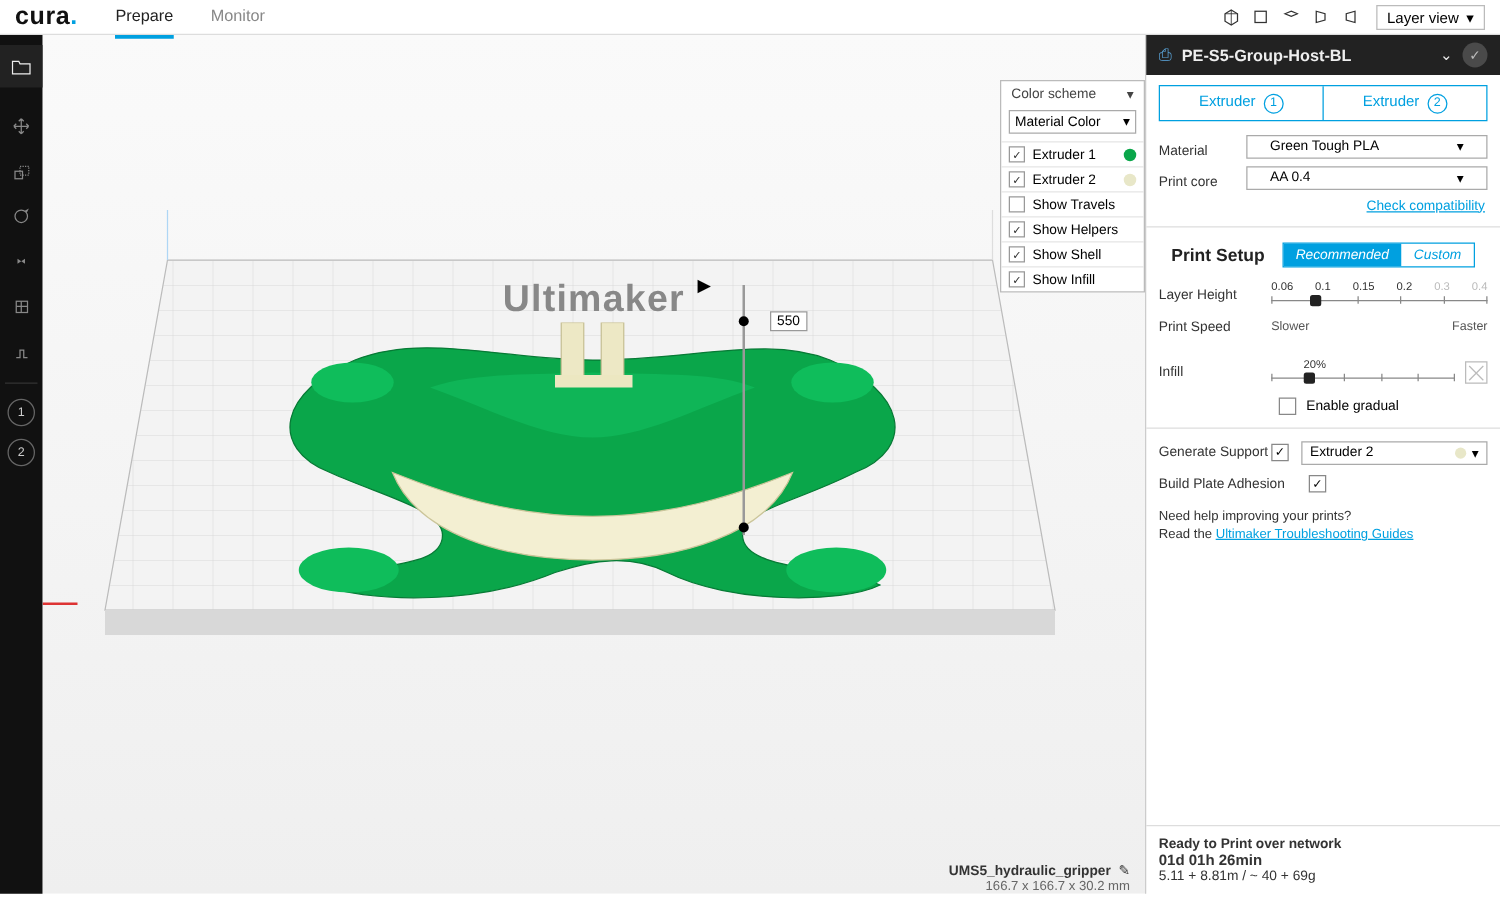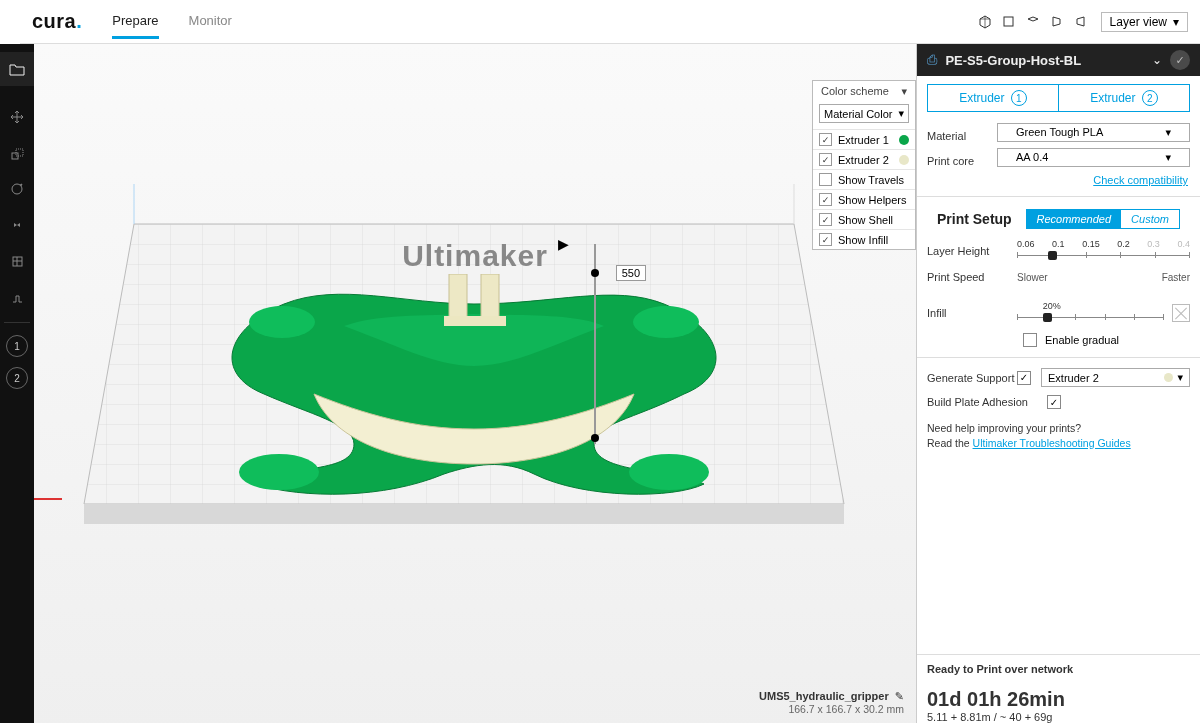--- a/index.html
+++ b/index.html
@@ -1,36 +1,36 @@
 <!DOCTYPE html>
 <html><head>
 <meta charset="utf-8">
 <style>
 * { margin:0; padding:0; box-sizing:border-box; font-family:-apple-system,BlinkMacSystemFont,"Segoe UI",Arial,sans-serif; }
 body { width:1200px; height:723px; overflow:hidden; background:#fff; position:relative; }
-.top-bar { height:44px; display:flex; align-items:center; border-bottom:1px solid #ddd; padding:0 12px; position:relative; z-index:5; background:#fff;margin-left:20px;}
+.top-bar { height:28px; display:flex; align-items:center; border-bottom:1px solid #ddd; padding:0 12px; position:relative; z-index:5; background:#fff;}
 .logo { font-size:20px; font-weight:700; letter-spacing:0.5px; color:#111; }
 .logo-dot { color:#00a0e0; }
 .tabs { display:flex; margin-left:30px; gap:30px; }
 .tab { font-size:13px; color:#888; padding:8px 0; cursor:pointer; }
 .tab.active { color:#222; border-bottom:3px solid #00a0e0; font-weight:500;}
 .top-right { margin-left:auto; display:flex; align-items:center; gap:4px;}
 .icon-btn { width:20px; height:20px; display:flex; align-items:center; justify-content:center; cursor:pointer; color:#444;}
 .view-select { display:flex; align-items:center; border:1px solid #bbb; padding:2px 8px; font-size:12px; gap:6px; cursor:pointer; margin-left:6px; background:#fff;}
 .main { display:flex; height:calc(100% - 36px); position:relative;}
 .left-tools { width:34px; background:#111; display:flex; flex-direction:column; padding-top:8px; gap:2px; z-index:3;}
 .tool { width:34px; height:34px; display:flex; align-items:center; justify-content:center; color:#aaa; cursor:pointer; font-size:13px;}
 .tool.first { background:#222; color:#fff;}
 .ext-badge { width:22px; height:22px; border-radius:50%; border:1px solid #666; color:#ccc; font-size:10px; display:flex; align-items:center; justify-content:center; margin:4px auto; cursor:pointer;}
 .viewport { flex:1; position:relative; overflow:hidden; }
 .viewport-bg { position:absolute; inset:0; background:linear-gradient(#fafafa,#efefef); }
 .plate-svg { position:absolute; top:140px; left:40px; width:780px; height:400px; }
 .brand-text { position:absolute; top:195px; left:50%; transform:translateX(-50%); font-size:30px; font-weight:700; color:#888; letter-spacing:1px;}
 .model-shape { position:absolute; top:230px; left:160px; width:560px; height:230px;}
-.layer-dropdown { position:absolute; top:36px; right:284px; width:104px; background:#fff; border:1px solid #bbb; z-index:10; font-size:11px;}
+.layer-dropdown { position:absolute; top:36px; right:284px; width:116px; background:#fff; border:1px solid #bbb; z-index:10; font-size:11px;}
 .ld-header { display:flex; justify-content:space-between; padding:4px 8px; color:#444;}
 .ld-select { border:1px solid #aaa; margin:2px 6px 6px; padding:2px 4px; font-size:11px; display:flex; justify-content:space-between; align-items:center; cursor:pointer;}
 .ld-row { display:flex; align-items:center; padding:3px 6px; gap:6px; border-top:1px solid #e5e5e5;}
 .ld-check { width:13px; height:13px; border:1px solid #999; display:flex; align-items:center; justify-content:center; font-size:9px; color:#333; cursor:pointer;}
 .ld-swatch { width:10px; height:10px; border-radius:50%; margin-left:auto;}
 .layer-slider { position:absolute; top:200px; right:300px; width:40px; height:200px; z-index:6;}
 .layer-track { position:absolute; left:18px; top:0; bottom:0; width:2px; background:#999;}
 .layer-knob { position:absolute; width:8px; height:8px; background:#000; border-radius:50%; left:15px; top:25px; cursor:pointer;}
 .layer-knob2 { top:190px; }
 .layer-val { position:absolute; right:-30px; top:21px; font-size:11px; border:1px solid #999; padding:1px 5px; background:#fff;}
@@ -67,21 +67,21 @@
 .chk { width:14px; height:14px; border:1px solid #888; display:flex; align-items:center; justify-content:center; font-size:10px; cursor:pointer;}
 .infill-icon { width:18px; height:18px; border:1px solid #bbb; position:relative; cursor:pointer;}
 .infill-icon::before,.infill-icon::after { content:""; position:absolute; background:#bbb;}
 .infill-icon::before { left:0; right:0; top:50%; height:1px; transform:rotate(45deg);}
 .infill-icon::after { left:0; right:0; top:50%; height:1px; transform:rotate(-45deg);}
 .small-select { border:1px solid #aaa; padding:2px 6px; font-size:11px; display:flex; align-items:center; gap:6px; cursor:pointer;}
 .sw { width:9px; height:9px; border-radius:50%;}
 .help-text { font-size:10.5px; color:#333; padding:8px 10px; line-height:1.4;}
 .help-text a { color:#00a0e0; text-decoration:underline; cursor:pointer;}
 .bottom-status { margin-top:auto; border-top:1px solid #ddd; padding:8px 10px; font-size:11px; color:#333;}
-.status-big { font-size:20px; font-weight:700; margin-top:13px;}
+.status-big { font-size:12px; font-weight:700; margin-top:0;}
 .print-btn { position:absolute; bottom:10px; right:10px; background:#00a0e0; color:#fff; padding:6px 14px; font-size:12px; display:flex; align-items:center; gap:6px; cursor:pointer;}
 .status-row { position:absolute; bottom:8px; right:296px; text-align:right; font-size:11px; color:#333;}
 .status-row .dims { color:#666; font-size:10.5px;}
 .red-mark { position:absolute; left:0; top:454px; width:28px; height:2px; background:#d33; z-index:2;}
 .left-sep { height:1px; background:#333; margin:6px 4px;}
 </style>
 </head>
 <body>
 
 <div class="top-bar">

